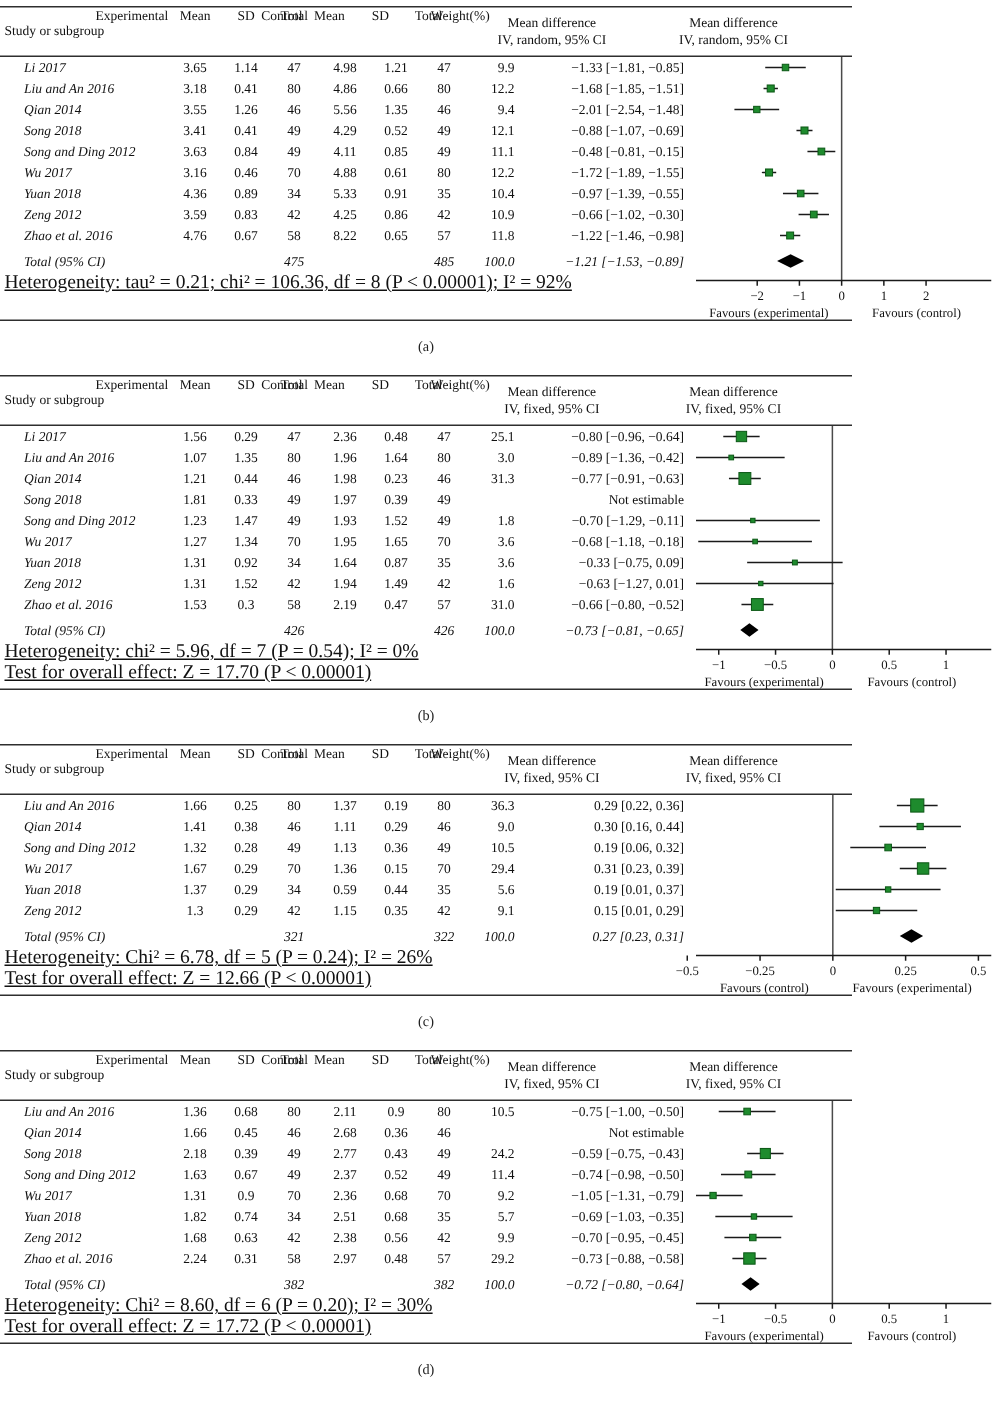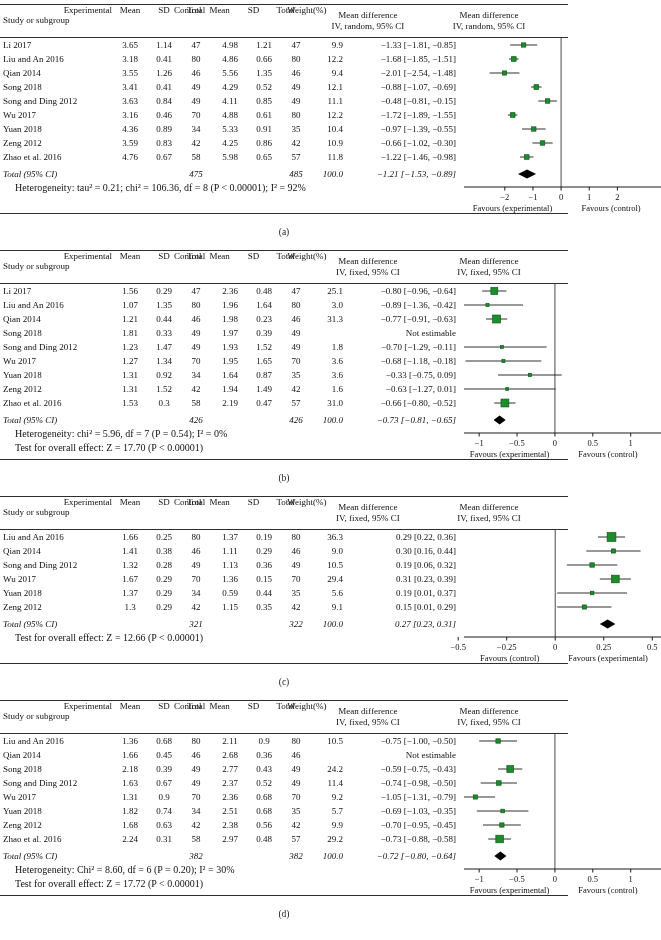--- a/index.html
+++ b/index.html
@@ -11,27 +11,27 @@
   .grp{width:100px;display:flex;justify-content:center;text-align:center;}
   .grp-l2{display:flex;}
   .hc{text-align:center;}
   .cw-m{width:36px;} .cw-s{width:32px;} .cw-t{width:32px;}
   .h-weight{width:38px;display:flex;flex-direction:row;justify-content:center;text-align:center;}
   .h-md{width:108px;display:flex;flex-direction:column;justify-content:center;text-align:center;white-space:nowrap;}
   .h-plot{width:203px;display:flex;flex-direction:column;justify-content:center;text-align:center;}
   .content{position:relative;width:661px;}
   .tbl{width:458px;font-size:9px;}
   .row{display:flex;height:14px;line-height:14px;white-space:nowrap;}
-  .study-col{width:112px;padding-left:3px;box-sizing:border-box;overflow:hidden;}
+  .study-col{width:112px;padding-left:16px;box-sizing:border-box;overflow:hidden;font-style:italic;}
   .num{text-align:center;}
   .w-col{width:38px;text-align:right;padding-right:7px;box-sizing:border-box;}
   .md-col{width:108px;text-align:right;padding-right:2px;box-sizing:border-box;}
   .spacer{height:3px;}
   .total-row{font-style:italic;}
-  .note{font-size:10px;line-height:14px;padding-left:15px;white-space:nowrap;}
+  .note{font-size:13px;line-height:14px;padding-left:3px;white-space:nowrap;text-decoration:underline;}
   svg.plot{position:absolute;top:0;right:0;overflow:visible;}
   svg.plot text{font-family:"Liberation Serif","DejaVu Serif",serif;fill:#111;}
   .caption{height:36px;display:flex;align-items:center;justify-content:center;font-size:9.5px;color:#222;}
 </style>
 </head>
 <body>
 
 <div id="figure">
     <section class="panel">
       <div class="rule"></div>
@@ -155,21 +155,21 @@
             <div class="num cw-s">0.86</div>
             <div class="num cw-t">42</div>
             <div class="w-col">10.9</div>
             <div class="md-col">−0.66 [−1.02, −0.30]</div>
           </div>
           <div class="row">
             <div class="study-col">Zhao et al. 2016</div>
             <div class="num cw-m">4.76</div>
             <div class="num cw-s">0.67</div>
             <div class="num cw-t">58</div>
-            <div class="num cw-m">5.98</div>
+            <div class="num cw-m">8.22</div>
             <div class="num cw-s">0.65</div>
             <div class="num cw-t">57</div>
             <div class="w-col">11.8</div>
             <div class="md-col">−1.22 [−1.46, −0.98]</div>
           </div>
           <div class="spacer"></div>
           <div class="row total-row">
             <div class="study-col">Total (95% CI)</div>
             <div class="num cw-m"></div>
             <div class="num cw-s"></div>
@@ -515,20 +515,21 @@
             <div class="study-col">Total (95% CI)</div>
             <div class="num cw-m"></div>
             <div class="num cw-s"></div>
             <div class="num cw-t">321</div>
             <div class="num cw-m"></div>
             <div class="num cw-s"></div>
             <div class="num cw-t">322</div>
             <div class="w-col">100.0</div>
             <div class="md-col">0.27 [0.23, 0.31]</div>
           </div>
+          <div class="note">Heterogeneity: Chi² = 6.78, df = 5 (P = 0.24); I² = 26%</div>
           <div class="note">Test for overall effect: Z = 12.66 (P &lt; 0.00001)</div>
         </div>
         <svg class="plot" width="203" height="133" viewBox="-6 0 203 133">
           <line x1="91.22167487684727" y1="0" x2="91.22167487684727" y2="107" stroke="#4a4a4a" stroke-width="1"></line>
           <line x1="133.92118226600982" y1="7" x2="161.09359605911328" y2="7" stroke="#1a1a1a" stroke-width="0.9"></line>
           <rect x="143.12188916256153" y="2.6144999999999996" width="8.771" height="8.771" fill="#1e8b2d" stroke="#0e5a18" stroke-width="0.7"></rect>
           <line x1="122.2758620689655" y1="21" x2="176.62068965517238" y2="21" stroke="#1a1a1a" stroke-width="0.9"></line>
           <rect x="147.38327586206896" y="18.935" width="4.13" height="4.13" fill="#1e8b2d" stroke="#0e5a18" stroke-width="0.7"></rect>
           <line x1="102.86699507389162" y1="35" x2="153.33004926108373" y2="35" stroke="#1a1a1a" stroke-width="0.9"></line>
           <rect x="125.90602216748766" y="32.8075" width="4.385" height="4.385" fill="#1e8b2d" stroke="#0e5a18" stroke-width="0.7"></rect>

